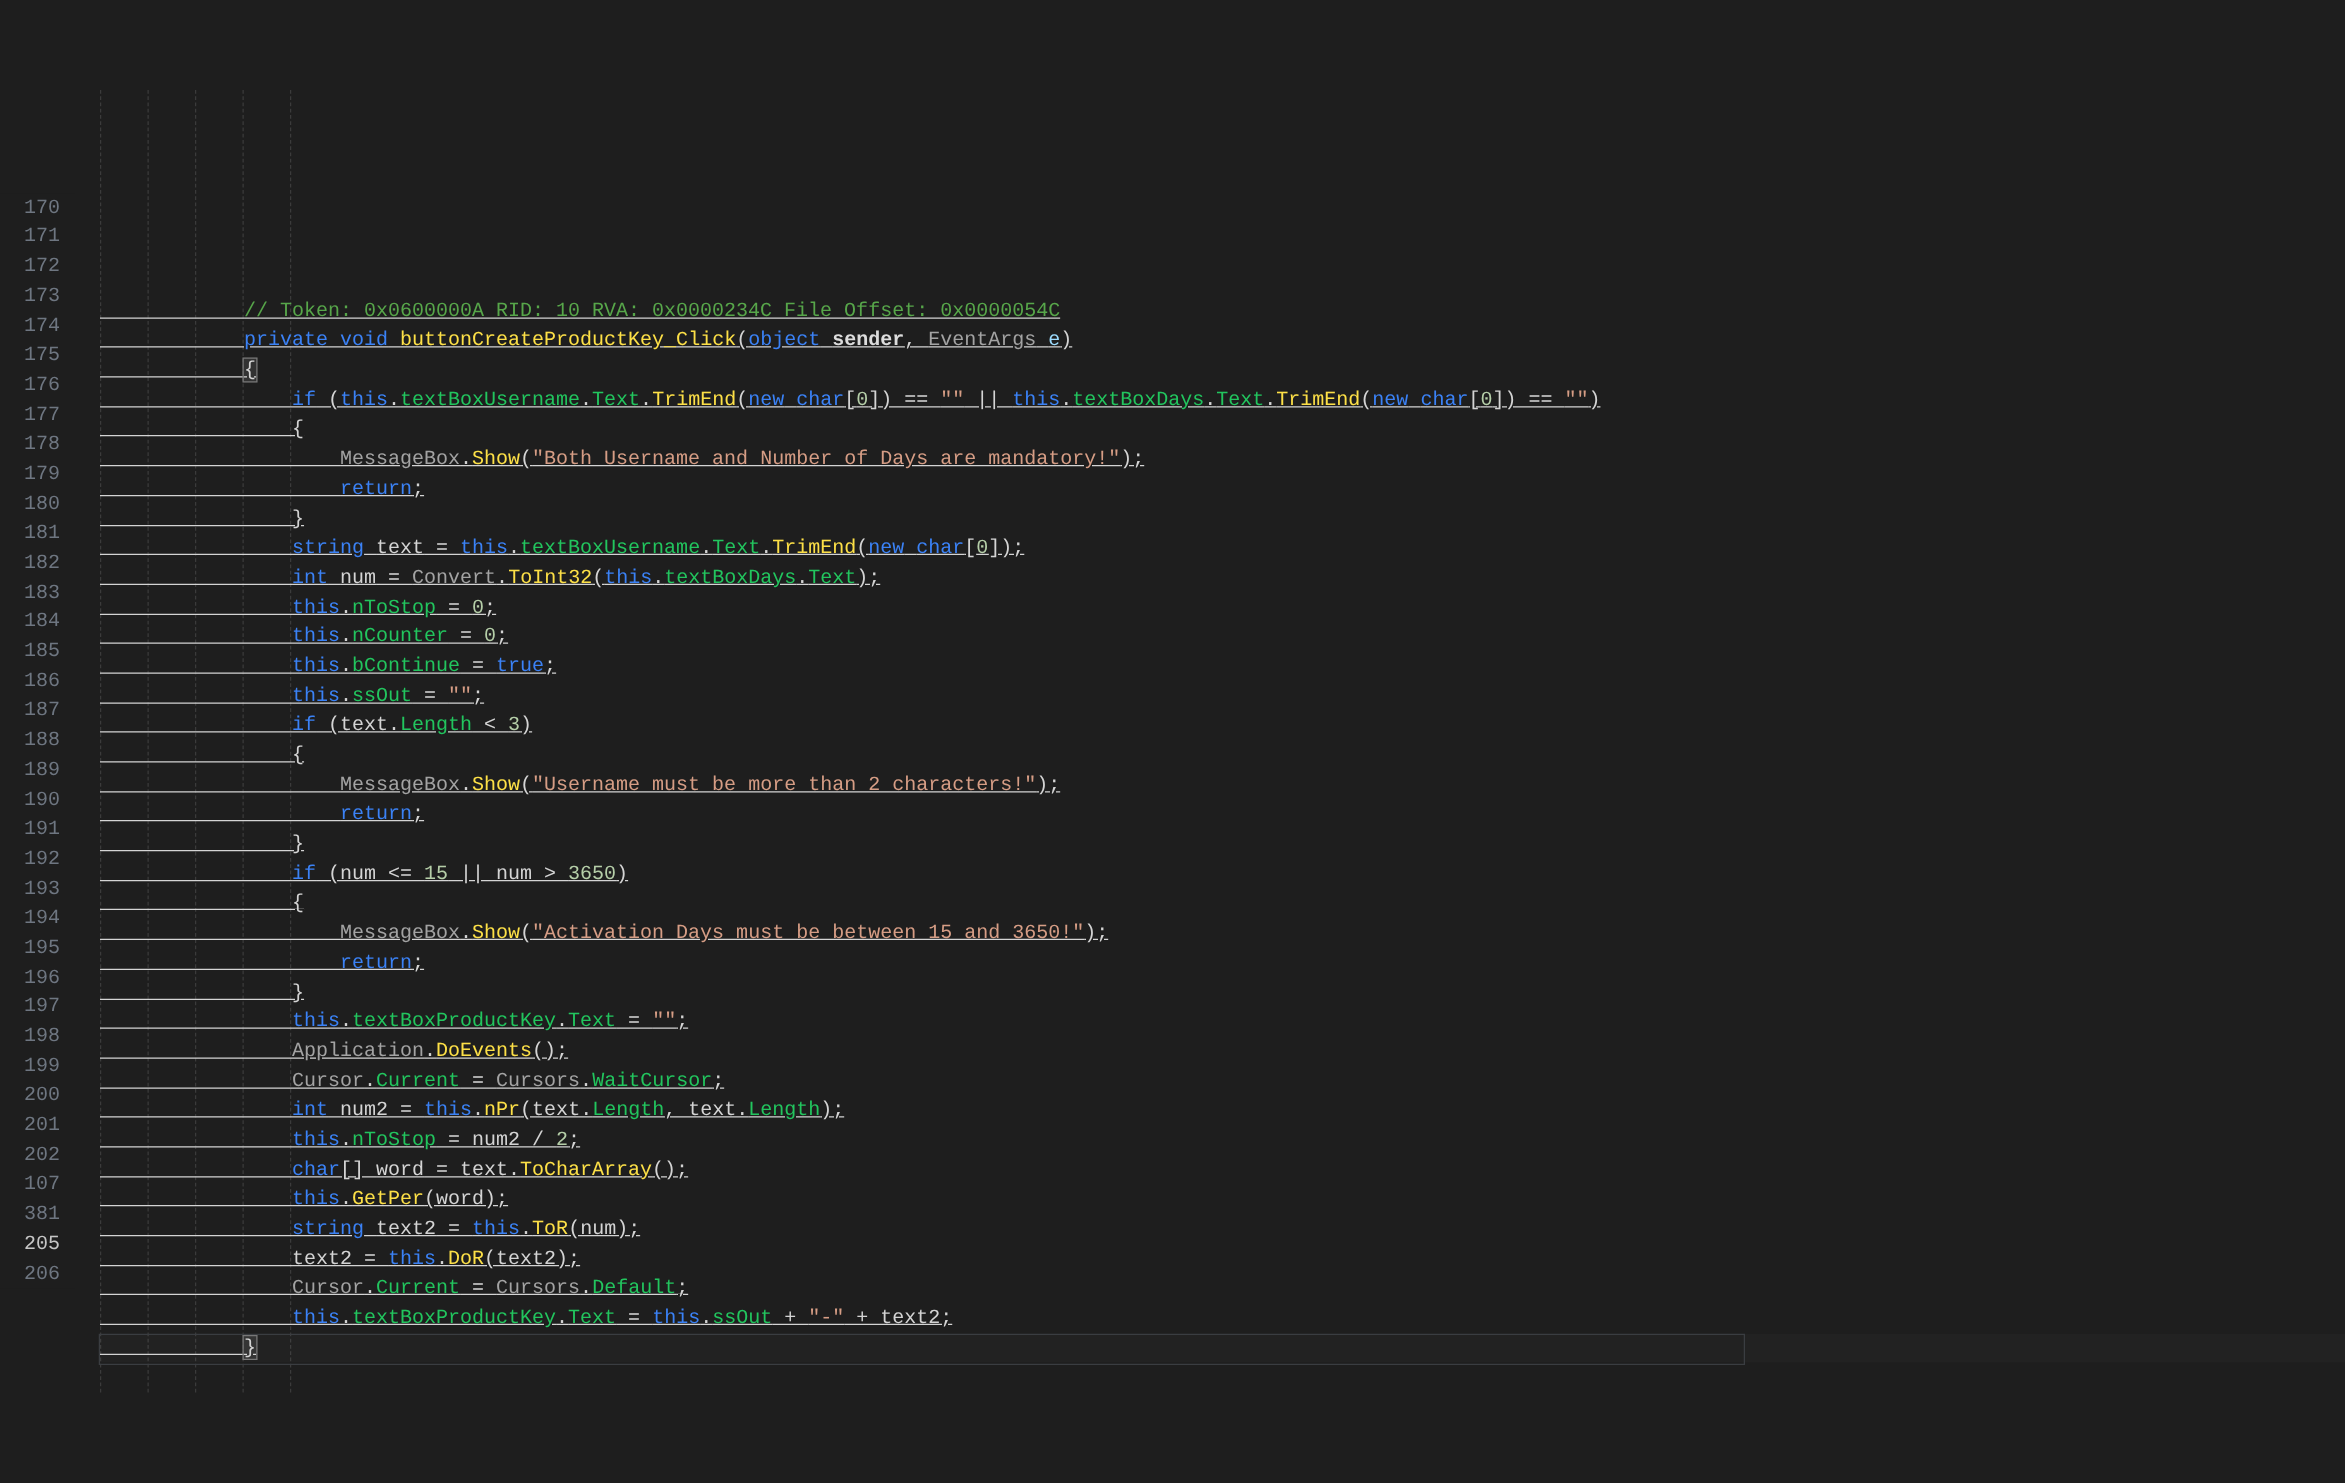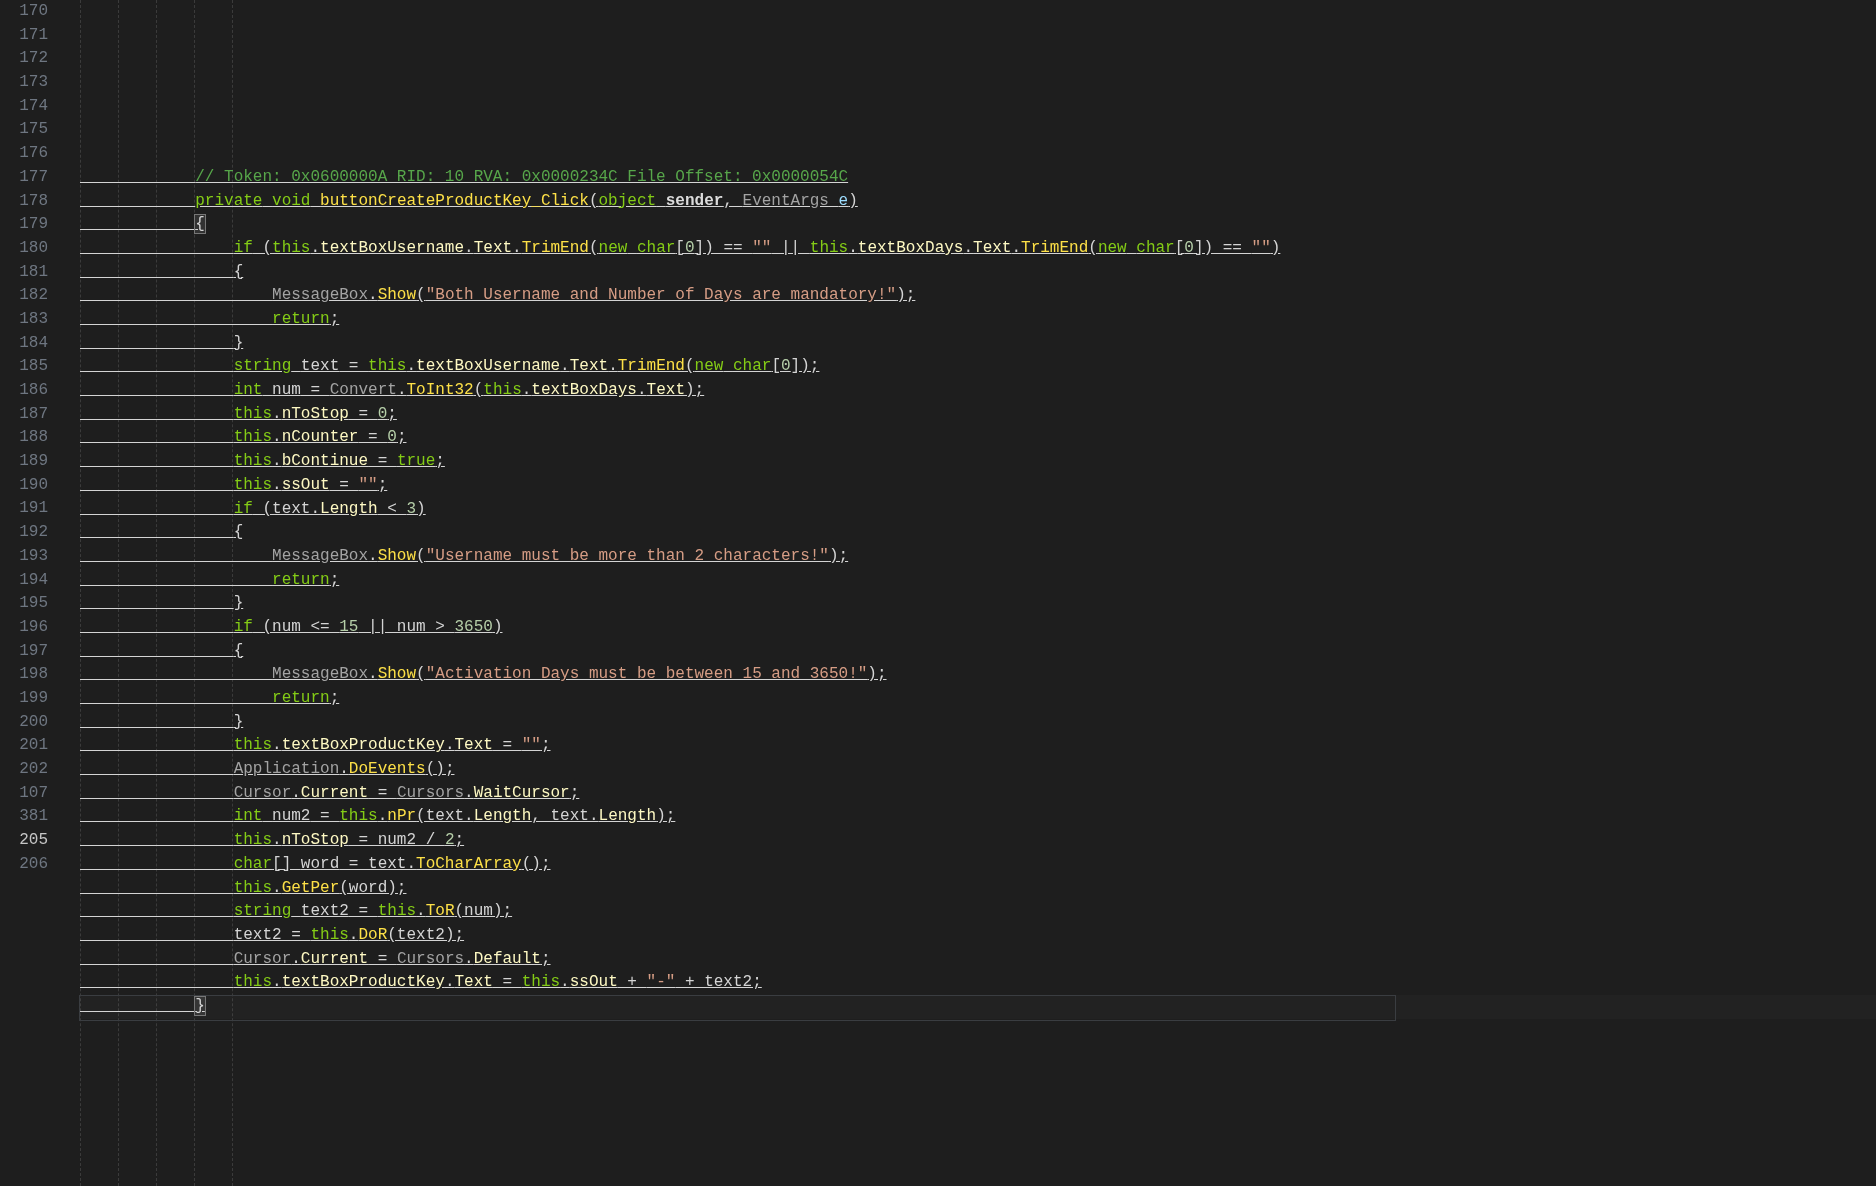--- a/index.html
+++ b/index.html
@@ -10,20 +10,21 @@
     font-size: 16px;
     line-height: 23.7px;
     color: #d4d4d4;
     overflow: hidden;
     width: 1876px;
     height: 1186px;
   }
   .editor {
     display: flex;
     height: 100%;
+    align-items: center;
   }
   .gutter {
     background: #1e1e1e;
     color: #6e7681;
     text-align: right;
     padding-right: 12px;
     padding-left: 8px;
     user-select: none;
     min-width: 40px;
   }
@@ -69,28 +70,28 @@
     left: -1px;
     right: 480px;
     top: 0;
     height: 23.7px;
     border: 1px solid #3a3d41;
     pointer-events: none;
   }
 
   
   .c-comment { color: #57A64A; }
-  .c-keyword { color: #84cc16; }
+  .c-keyword { color: #3b82f6; }
   .c-type    { color: #a3a3a3; }
   .c-method  { color: #fde047; }
   .c-number  { color: #B5CEA8; }
   .c-string  { color: #D69D85; }
   .c-punct   { color: #D4D4D4; }
   .c-ident   { color: #D4D4D4; }
-  .c-field   { color: #fef9c3; }
+  .c-field   { color: #22c55e; }
   .c-param   { color: #9CDCFE; }
   .c-bold    { font-weight: bold; color: #dcdcdc; }
   .c-bracematch { color: #d4d4d4; background: rgba(100,100,100,0.3); border:1px solid #777; margin:-1px;}
 </style>
 </head>
 <body>
 
 <div class="editor">
   <div class="gutter" id="gutter">
       <span class="lineno">170</span>

